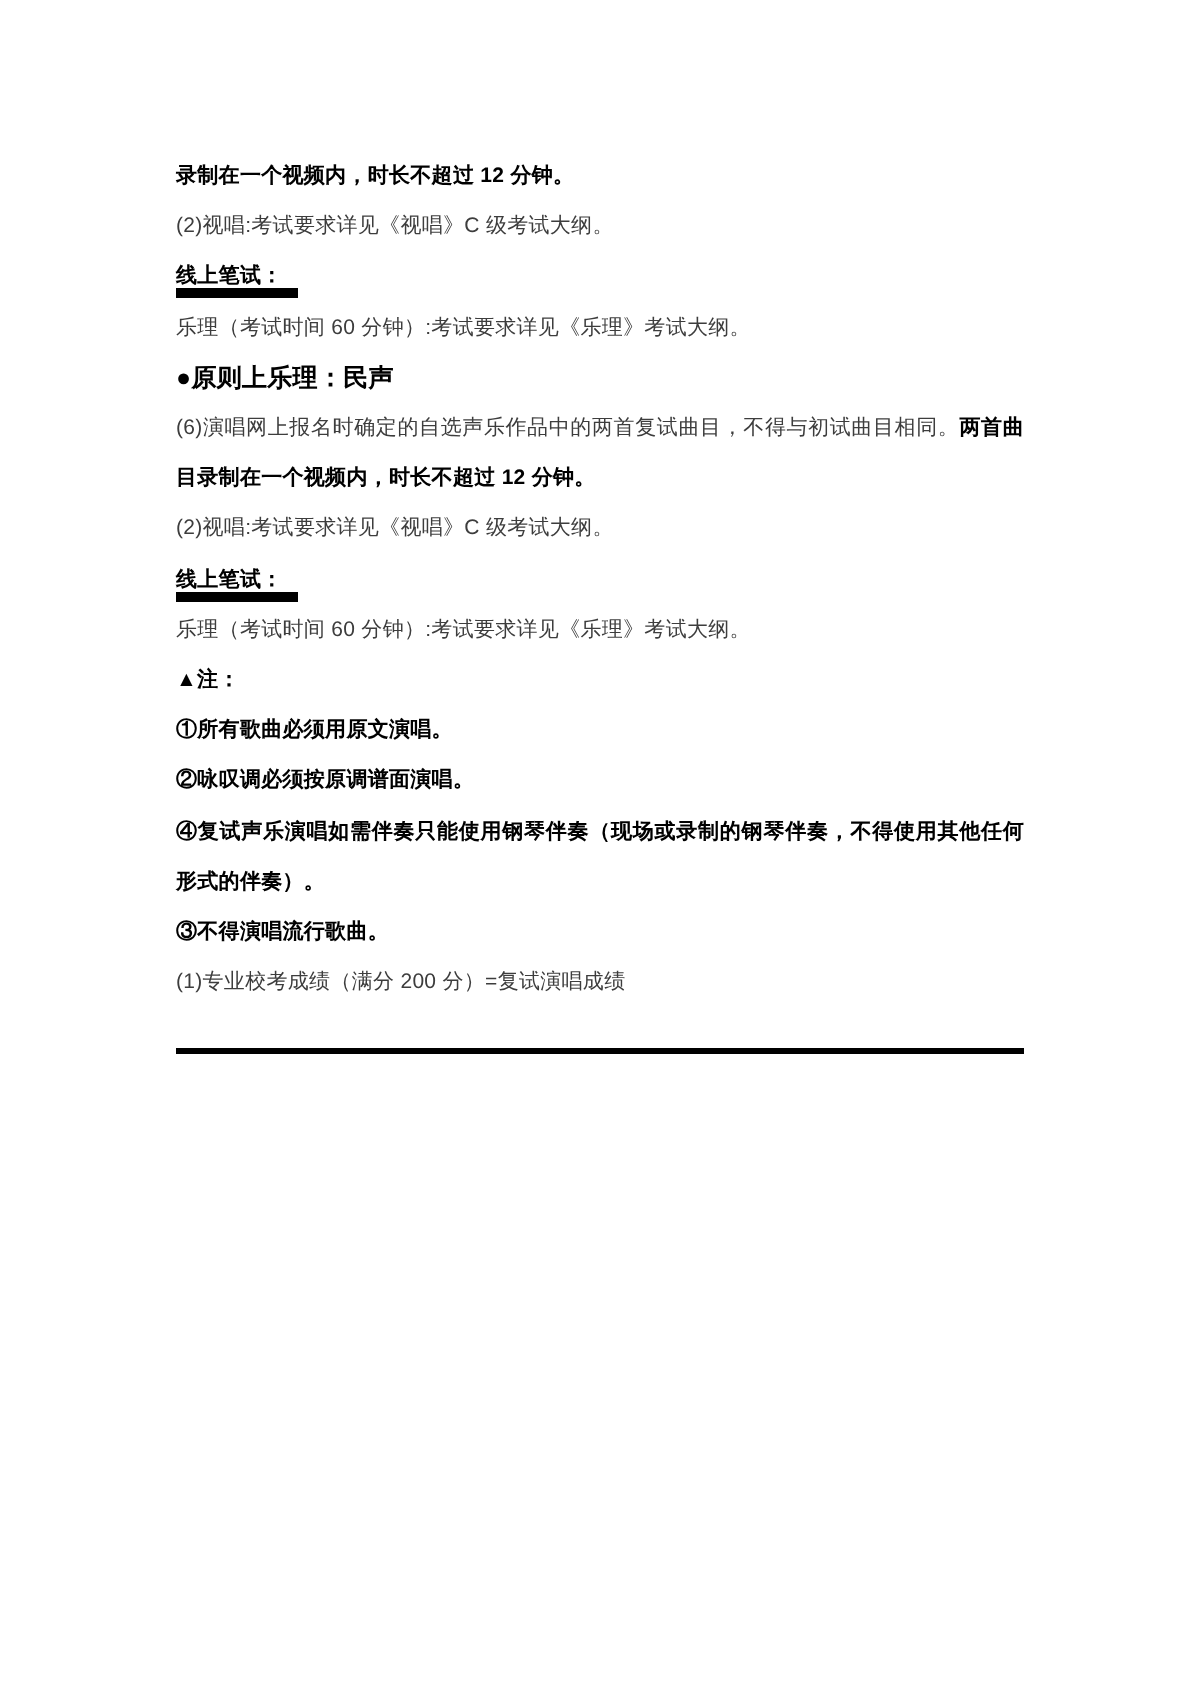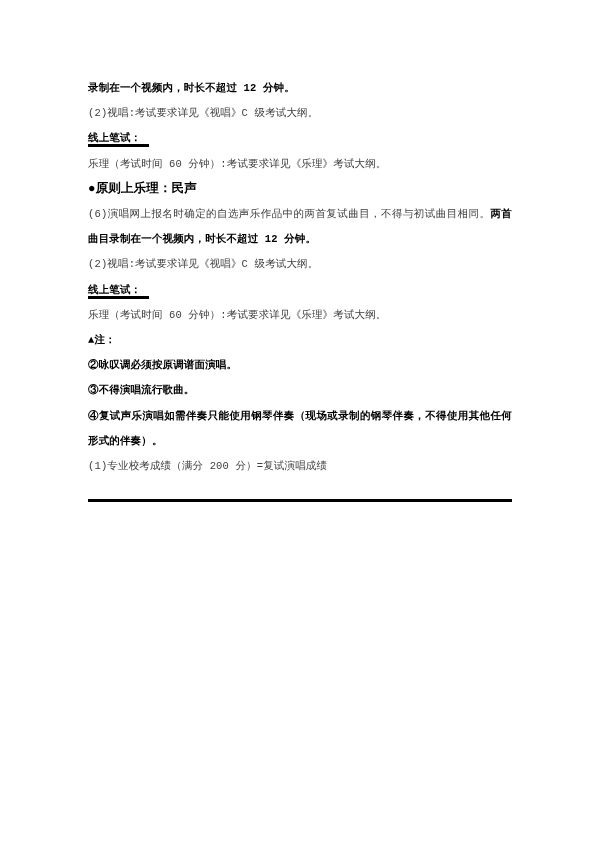--- a/index.html
+++ b/index.html
@@ -7,21 +7,21 @@
     padding: 0;
     background: #ffffff;
   }
   .page {
     position: relative;
     width: 600px;
     height: 653px;
     background: #ffffff;
     box-sizing: border-box;
     padding: 76px 88px 0 88px;
-    font-family: Liberation Mono, monospace;
+    font-family: Liberation Sans, sans-serif;
     overflow: hidden;
   }
   .content {
     width: 424px;
   }
   .para {
     margin: 0;
     font-size: 10.5px;
     line-height: 25.2px;
     letter-spacing: 0.15px;
@@ -32,21 +32,21 @@
   .para.lg {
     font-size: 12.5px;
     color: #000000;
   }
   .run { white-space: pre-wrap; }
   .run.b {
     font-weight: bold;
     color: #000000;
   }
   .run.u {
-    border-bottom: 3px solid #000000;
+    border-bottom: 5px solid #000000;
     padding-right: 8px;
   }
   .bottom-rule {
     width: 424px;
     height: 3px;
     background: #000000;
     margin-top: 20px;
   }
 </style>
 </head>
@@ -57,19 +57,20 @@
       <p class="para"><span class="run b">录制在一个视频内，时长不超过 12 分钟。</span></p>
       <p class="para"><span class="run">(2)视唱:考试要求详见《视唱》C 级考试大纲。</span></p>
       <p class="para"><span class="run b u">线上笔试：</span></p>
       <p class="para"><span class="run">乐理（考试时间 60 分钟）:考试要求详见《乐理》考试大纲。</span></p>
       <p class="para lg"><span class="run b">●原则上乐理：民声</span></p>
       <p class="para"><span class="run">(6)演唱网上报名时确定的自选声乐作品中的两首复试曲目，不得与初试曲目相同。</span><span class="run b">两首曲目录制在一个视频内，时长不超过 12 分钟。</span></p>
       <p class="para"><span class="run">(2)视唱:考试要求详见《视唱》C 级考试大纲。</span></p>
       <p class="para"><span class="run b u">线上笔试：</span></p>
       <p class="para"><span class="run">乐理（考试时间 60 分钟）:考试要求详见《乐理》考试大纲。</span></p>
       <p class="para"><span class="run b">▲注：</span></p>
+      <p class="para"><span class="run b">①所有歌曲必须用原文演唱。</span></p>
       <p class="para"><span class="run b">②咏叹调必须按原调谱面演唱。</span></p>
+      <p class="para"><span class="run b">④复试声乐演唱如需伴奏只能使用钢琴伴奏（现场或录制的钢琴伴奏，不得使用其他任何形式的伴奏）。</span></p>
       <p class="para"><span class="run b">③不得演唱流行歌曲。</span></p>
-      <p class="para"><span class="run b">④复试声乐演唱如需伴奏只能使用钢琴伴奏（现场或录制的钢琴伴奏，不得使用其他任何形式的伴奏）。</span></p>
       <p class="para"><span class="run">(1)专业校考成绩（满分 200 分）=复试演唱成绩</span></p>
     </div>
   <div class="bottom-rule"></div>
 </div>
 
 </body></html>

